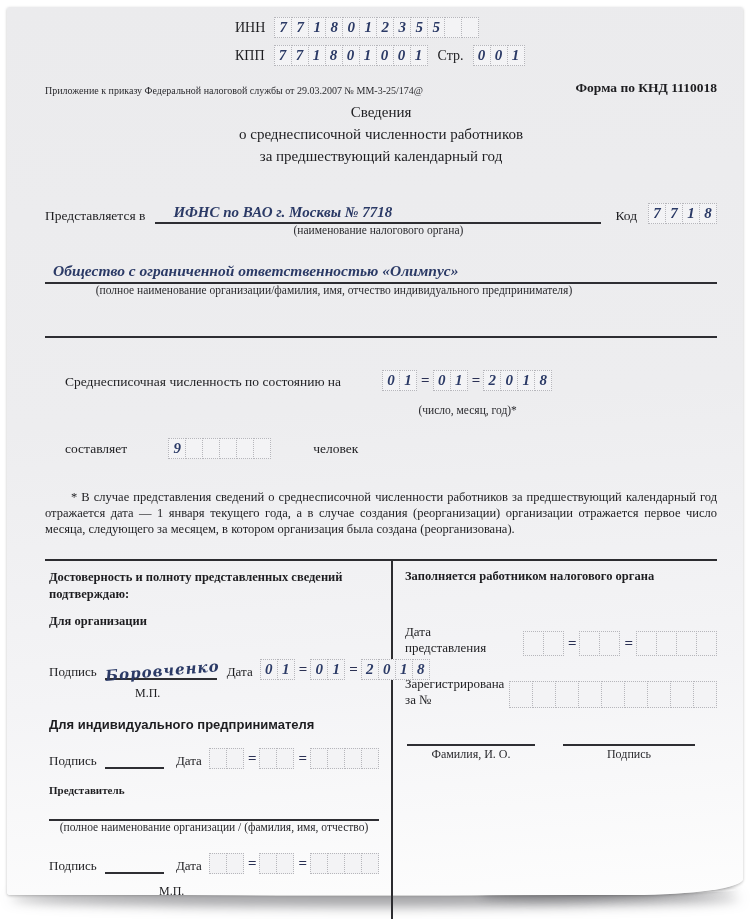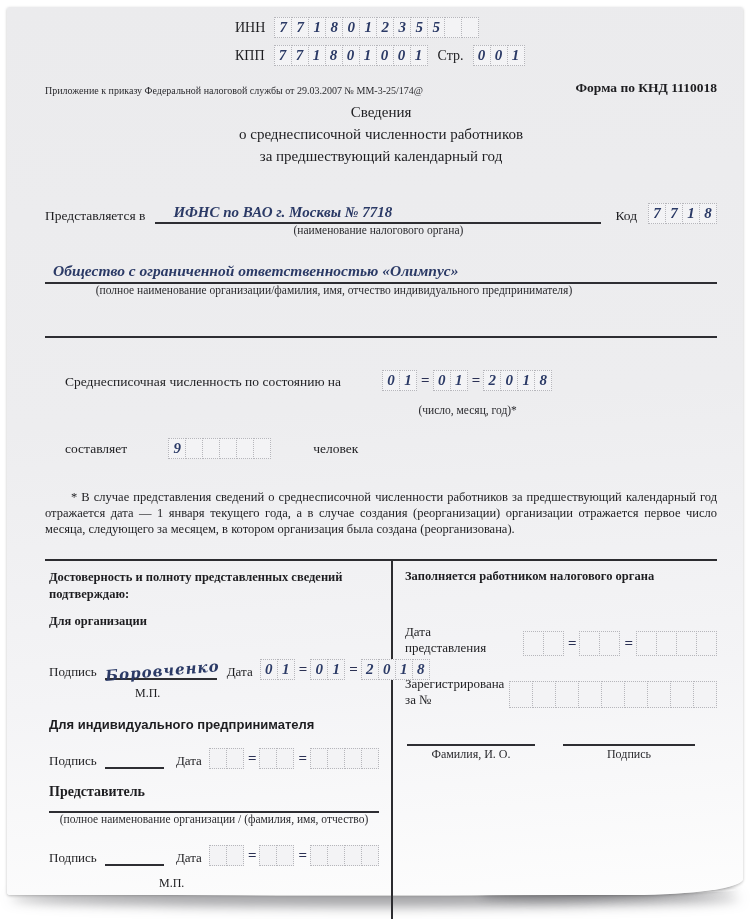--- a/index.html
+++ b/index.html
@@ -289,23 +289,23 @@
             <span class="eq">=</span>
             <span class="cells">
                 <span class="cell"></span>
                 <span class="cell"></span>
                 <span class="cell"></span>
                 <span class="cell"></span>
               </span>
           </span>
         </div>
 
-        <div class="b-serif" style="margin-top:14px; font-size:14px;">Представитель</div>
-
-        <div class="caption-line" style="margin-top:10px;">
+        <div class="b-serif" style="margin-top:14px; font-size:11px;">Представитель</div>
+
+        <div class="caption-line" style="margin-top:22px;">
           <span class="cap" style="text-align:center;">(полное наименование организации / (фамилия, имя, отчество)</span>
         </div>
 
         <div class="field-row" style="margin-top:32px;">
           <span>Подпись</span>
           <span class="uline" style="width:106px; margin:0 12px 0 8px;"></span>
           <span>Дата</span>
           <span class="date-group" style="margin-left:8px;">
             <span class="cells">
                 <span class="cell"></span>

